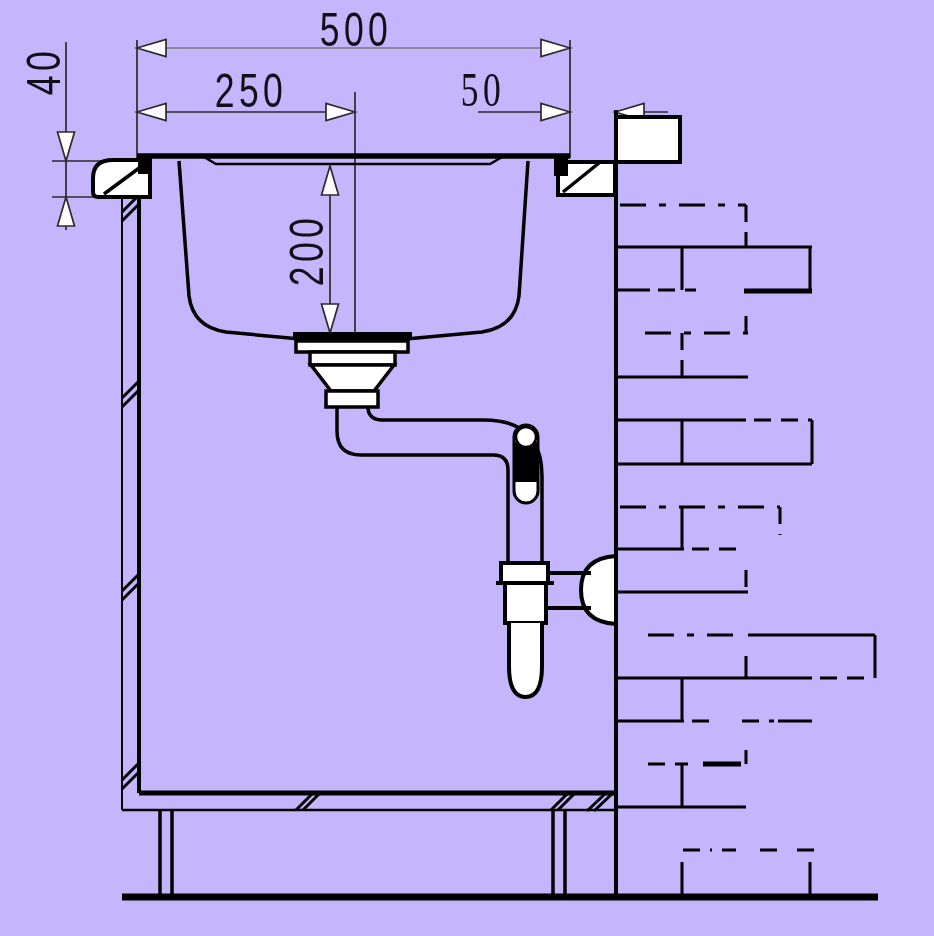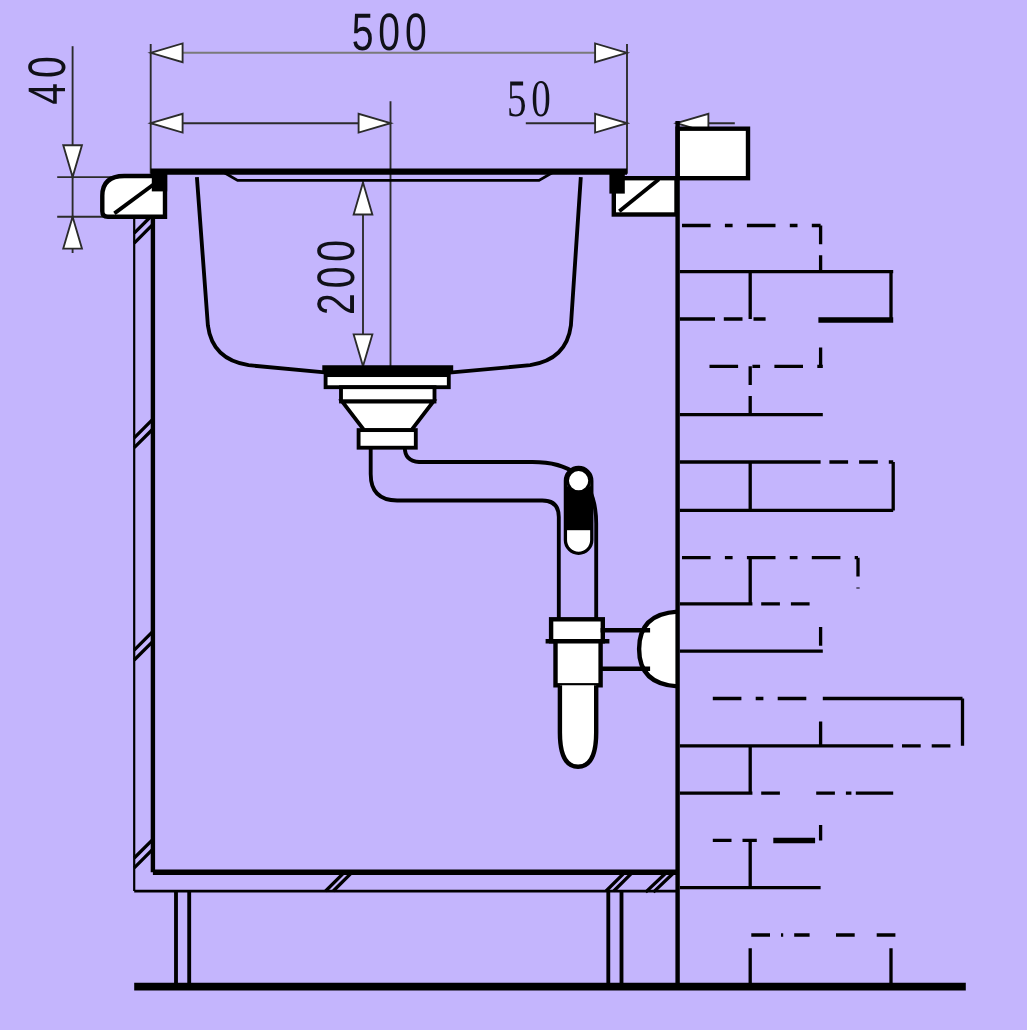--- a/index.html
+++ b/index.html
@@ -149,20 +149,23 @@
     <rect x="505" y="583" width="41" height="40" fill="#ffffff"></rect>
     <path fill="#ffffff" d="M509 623 V666 Q509 697 525.5 697 Q542 697 542 666 V623"></path>
     <path d="M546 573 H591 M546 608 H591"></path>
   </g>
 
 </svg>
 
 <div class="lbl" style="left:356px; top:30px;">
   <span>500</span>
 </div>
+<div class="lbl" style="left:251px; top:91px;">
+  <span>250</span>
+</div>
 <div class="lbl" style="left:483px; top:90px;font-family:Liberation Serif, serif;">
   <span>50</span>
 </div>
 <div class="lbl rot" style="left:44px; top:71px;">
   <span>40</span>
 </div>
 <div class="lbl rot" style="left:307px; top:250px;">
   <span>200</span>
 </div>
 

